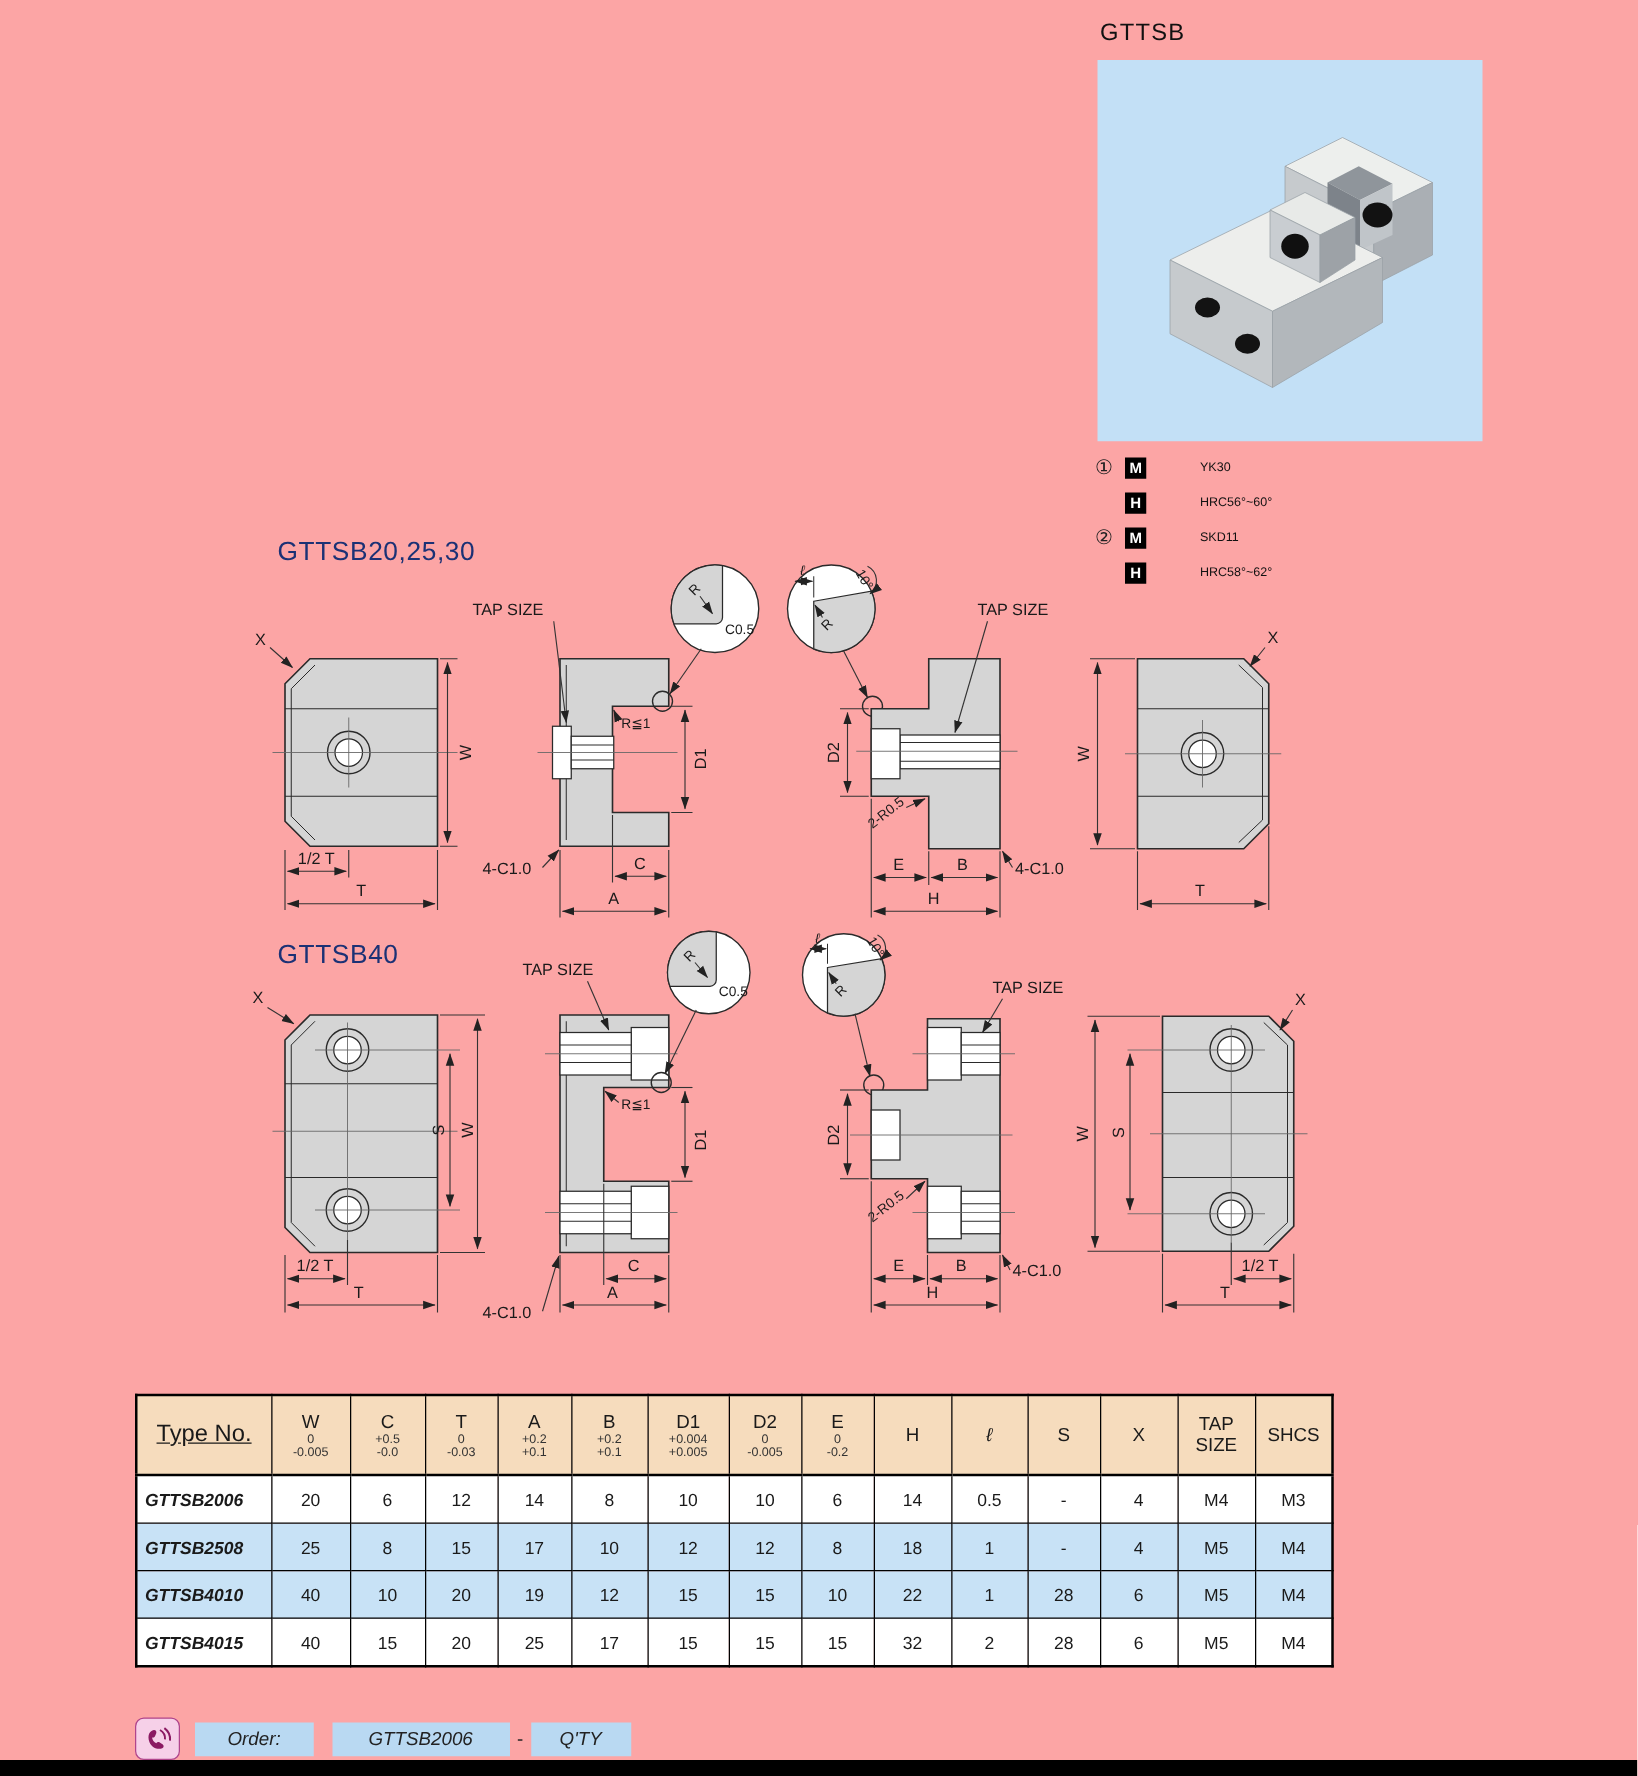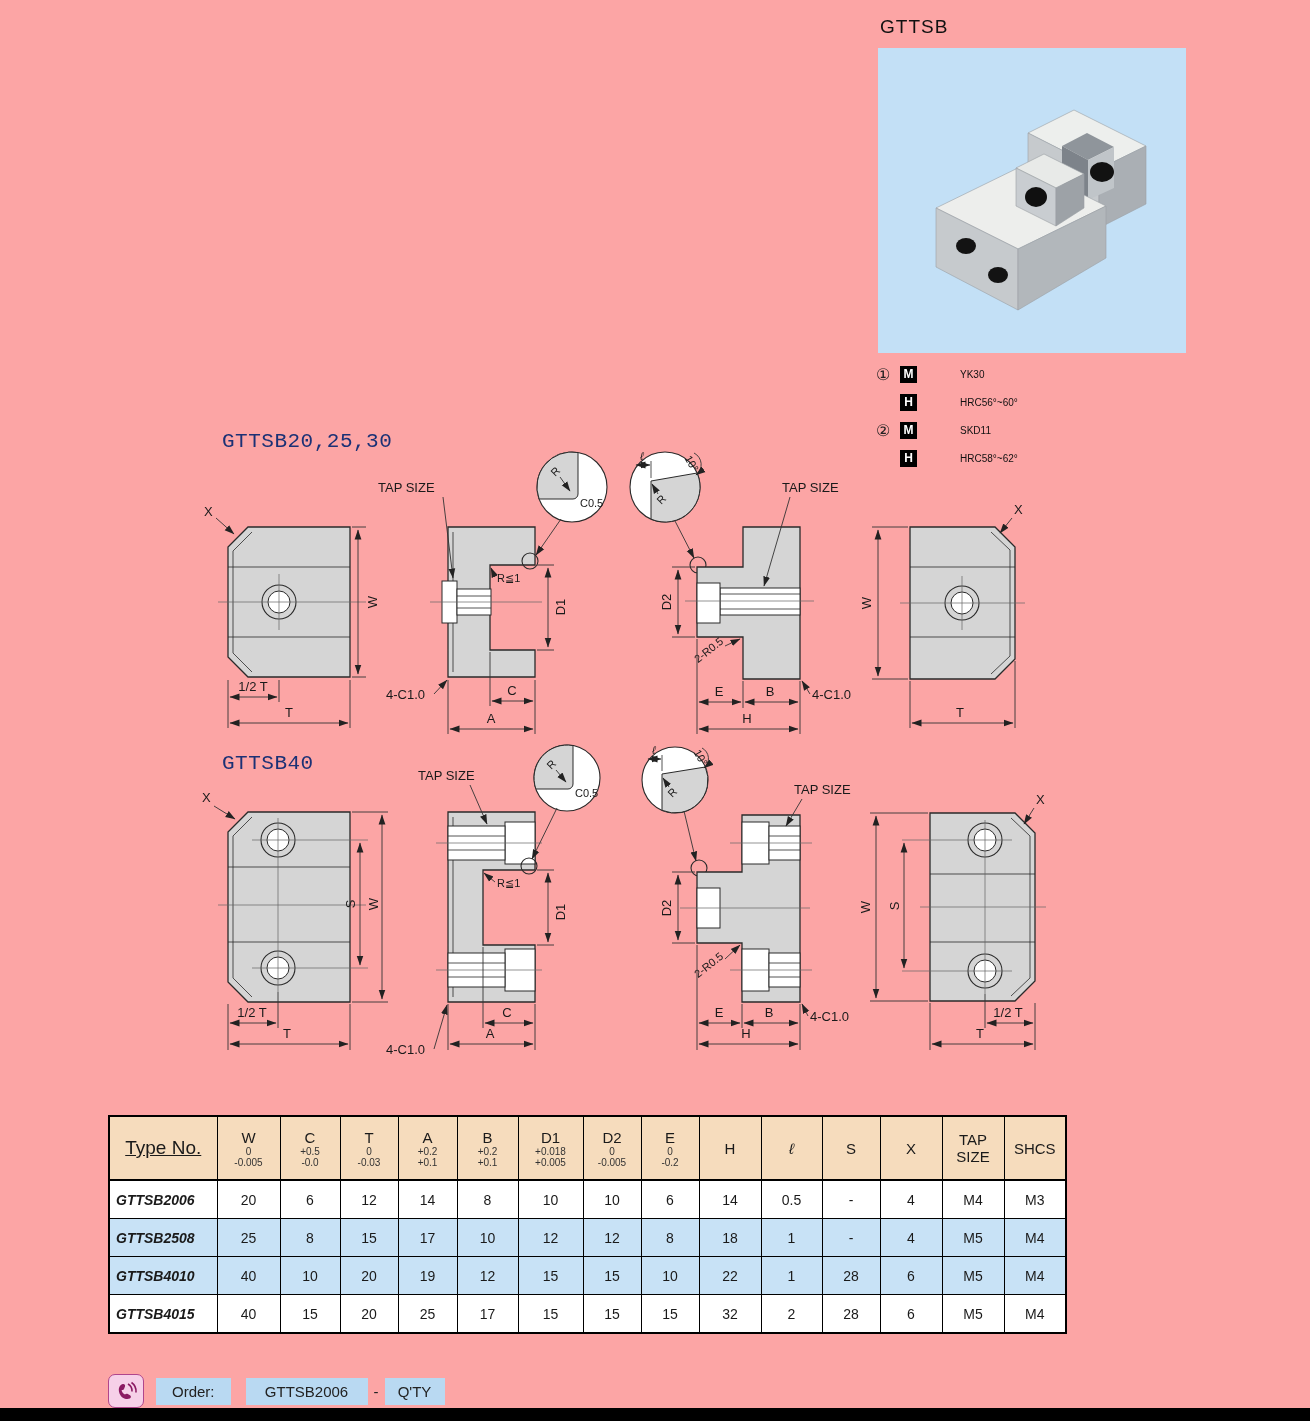--- a/index.html
+++ b/index.html
@@ -9,21 +9,21 @@
   .prod-title{position:absolute;left:880px;top:16px;font-size:19px;letter-spacing:1px;color:#111;}
   .photo-box{position:absolute;left:878px;top:48px;width:308px;height:305px;background:#c3e0f6;}
   
   .specs{position:absolute;left:876px;top:360px;}
   .spec-row{display:flex;align-items:center;height:28px;}
   .spec-num{width:24px;font-size:16px;color:#222;}
   .spec-badge{display:inline-block;width:17px;height:17px;background:#000;color:#fff;
               font-weight:bold;font-size:12px;line-height:17px;text-align:center;}
   .spec-val{margin-left:43px;font-size:10px;color:#111;}
   
-  .sec-title{position:absolute;font-size:21px;color:#1b3175;letter-spacing:.5px;font-family:Liberation Mono, monospace;}
+  .sec-title{position:absolute;font-size:21px;color:#1b3175;letter-spacing:.5px;}
   #sec1{left:222px;top:430px;}
   #sec2{left:222px;top:752px;}
   
   .draw{position:absolute;pointer-events:none;}
   #row1{left:190px;top:440px;}
   #row2{left:190px;top:740px;}
   .ol{fill:#d5d5d5;stroke:#2a2a2a;stroke-width:1.3;stroke-linejoin:miter;}
   .ol2{fill:#d5d5d5;stroke:#2a2a2a;stroke-width:1;}
   .wh{fill:#fff;stroke:#2a2a2a;stroke-width:1;}
   .tn{fill:none;stroke:#2a2a2a;stroke-width:.8;}
@@ -45,21 +45,21 @@
   tbody td{height:37px;font-size:14px;background:#fff;}
   tbody tr.blue td{background:#c8e2f6;}
   td.tn-cell{font-style:italic;font-weight:bold;font-size:14px;text-align:left;padding-left:6px;}
   table{border:2px solid #000;}
   thead th{border-bottom:2px solid #000;}
   
   .order-bar{position:absolute;left:108px;top:1374px;display:flex;align-items:center;}
   .phone-box{width:34px;height:32px;background:#f6d0e8;border:1.5px solid #b0458c;border-radius:7px;
              display:flex;align-items:center;justify-content:center;}
   .obox{background:#b9d9f2;height:27px;display:flex;align-items:center;justify-content:center;
-        font-size:15px;color:#222;padding:0 16px;}
+        font-size:15px;color:#222;padding:0 26px;font-style:italic;}
   .order-label{margin-left:12px;}
   .order-code{margin-left:15px;width:90px;}
   .order-sep{margin:0 6px;font-size:15px;color:#222;}
   .order-qty{width:28px;}
   .bottom-bar{position:absolute;left:0;top:1408px;width:1310px;height:13px;background:#000;}
 </style>
 </head>
 <body>
 
 <div id="page">
@@ -457,21 +457,21 @@
               <div class="ht">+0.2</div>
               <div class="ht">+0.1</div>
             </th>
           <th>
               <div class="hl">B</div>
               <div class="ht">+0.2</div>
               <div class="ht">+0.1</div>
             </th>
           <th>
               <div class="hl">D1</div>
-              <div class="ht">+0.018</div>
+              <div class="ht">+0.004</div>
               <div class="ht">+0.005</div>
             </th>
           <th>
               <div class="hl">D2</div>
               <div class="ht">0</div>
               <div class="ht">-0.005</div>
             </th>
           <th>
               <div class="hl">E</div>
               <div class="ht">0</div>

